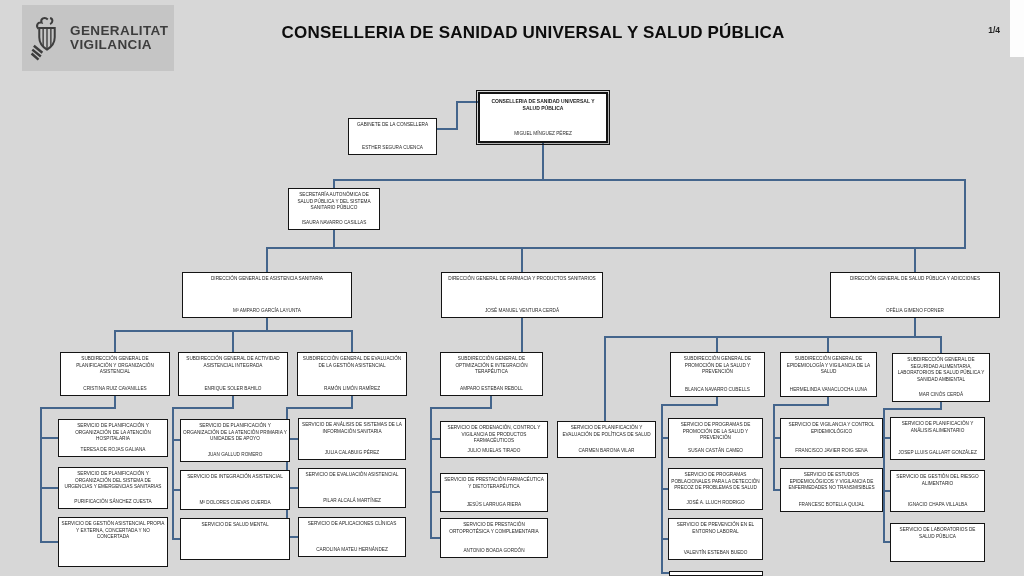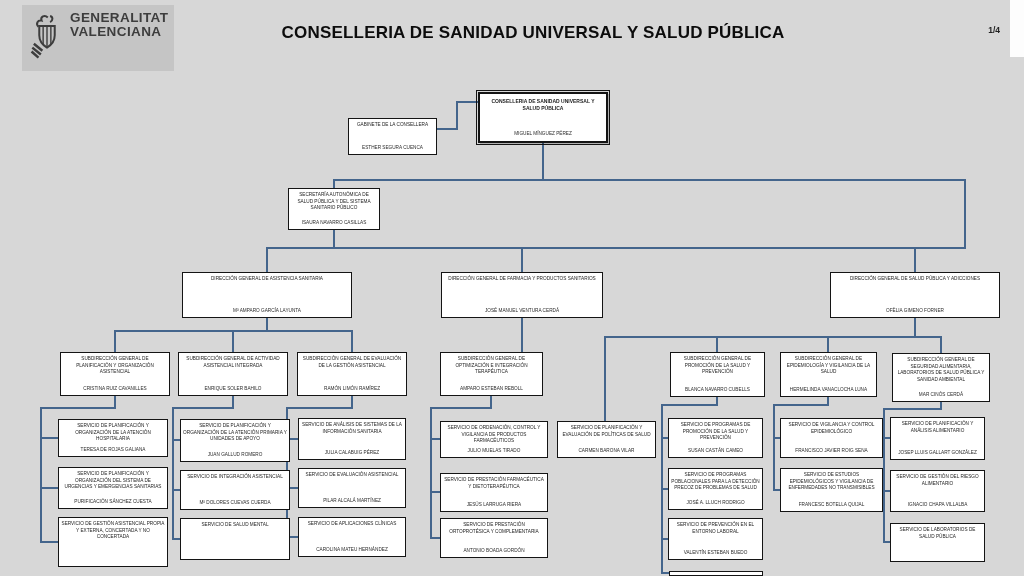--- a/index.html
+++ b/index.html
@@ -2,21 +2,21 @@
 <html style="--bg: #d7d7d7; --line: #44658c; --logo-bg: #c5c5c5; --logo-fg: #3d3d3d; --box-border: #141414;"><head>
 <meta charset="utf-8">
 <style>
   * { margin:0; padding:0; box-sizing:border-box; }
   html,body { width:1024px; height:576px; overflow:hidden; }
   body { font-family:"Liberation Sans", sans-serif; background:var(--bg,#d7d7d7); }
   .stage { position:relative; width:1024px; height:576px; background:var(--bg,#d7d7d7); }
 
   
   .logo { position:absolute; left:22px; top:5px; width:152px; height:66px;
-          background:var(--logo-bg,#c5c5c5); display:flex; align-items:flex-start;
+          background:var(--logo-bg,#c5c5c5); display:flex; align-items:center;
           gap:6px; padding:6px 8px; }
   .crest { color:var(--logo-fg,#3d3d3d); flex:0 0 auto; }
   .logo-text { font-size:13.5px; font-weight:700; color:var(--logo-fg,#3d3d3d);
                line-height:1.04; letter-spacing:.4px; }
   .page-title { position:absolute; top:23px; left:36px; width:994px; text-align:center;
                 font-size:17px; font-weight:bold; color:#0c0c0c; letter-spacing:.2px; }
   .page-num { position:absolute; top:25px; right:24px; font-size:8.5px; font-weight:bold; color:#222; }
   .corner { position:absolute; right:0; top:0; width:14px; height:57px; background:#fdfdfd; }
 
   
@@ -42,21 +42,21 @@
       <g stroke="currentColor" fill="none">
         <path d="M23 6 c-4 -4 -10 -1 -8 4 c-5 -1 -8 4 -4 8" stroke-width="2.6"></path>
         <path d="M26 4 c4 1 4 6 0 8" stroke-width="2.6"></path>
         <path d="M12 17 h20 v12 c0 9 -5 13 -10 16 c-5 -3 -10 -7 -10 -16 z" stroke-width="2.6"></path>
         <path d="M17 18 v23 M22 18 v26 M27 18 v23" stroke-width="1.8"></path>
         <path d="M5 40 l11 9 M3 45 l11 9 M2 50 l9 8" stroke-width="3.2"></path>
       </g>
     </svg>
     <div class="logo-text">
       <div>GENERALITAT</div>
-      <div>VALENCIANA</div>
+      <div>VIGILANCIA</div>
     </div>
   </div>
 
   <div class="page-title">CONSELLERIA DE SANIDAD UNIVERSAL Y SALUD PÚBLICA</div>
   <div class="page-num">1/4</div>
   <div class="corner"></div>
 
   <div id="chart">
       <div class="connector" style="left: 542px; top: 143px; width: 2px; height: 38px;"></div>
       <div class="connector" style="left: 333px; top: 179px; width: 633px; height: 2px;"></div>

